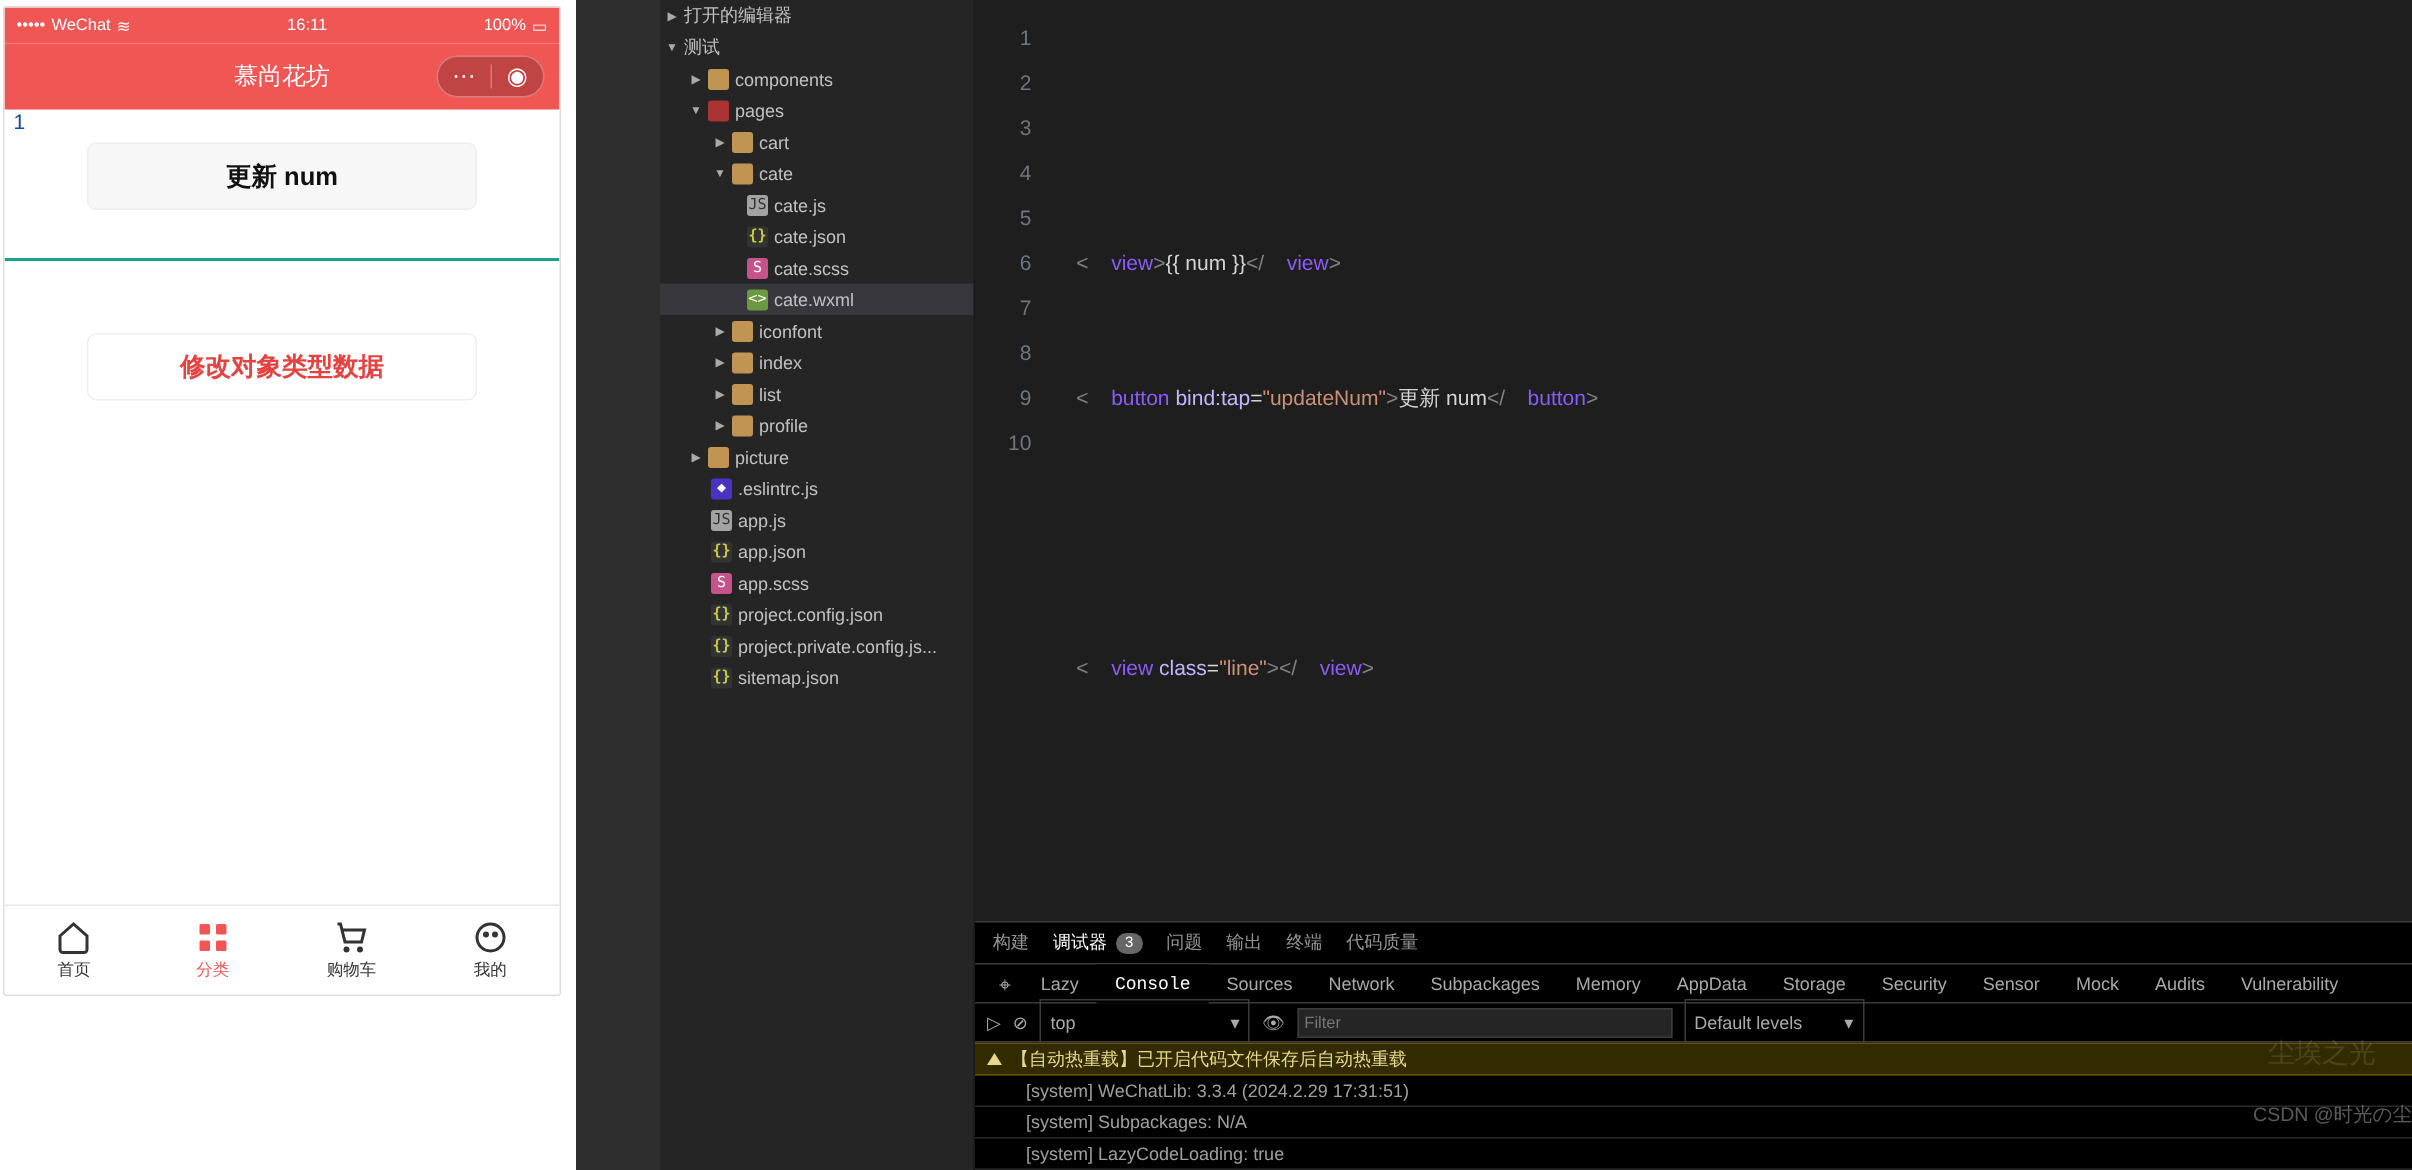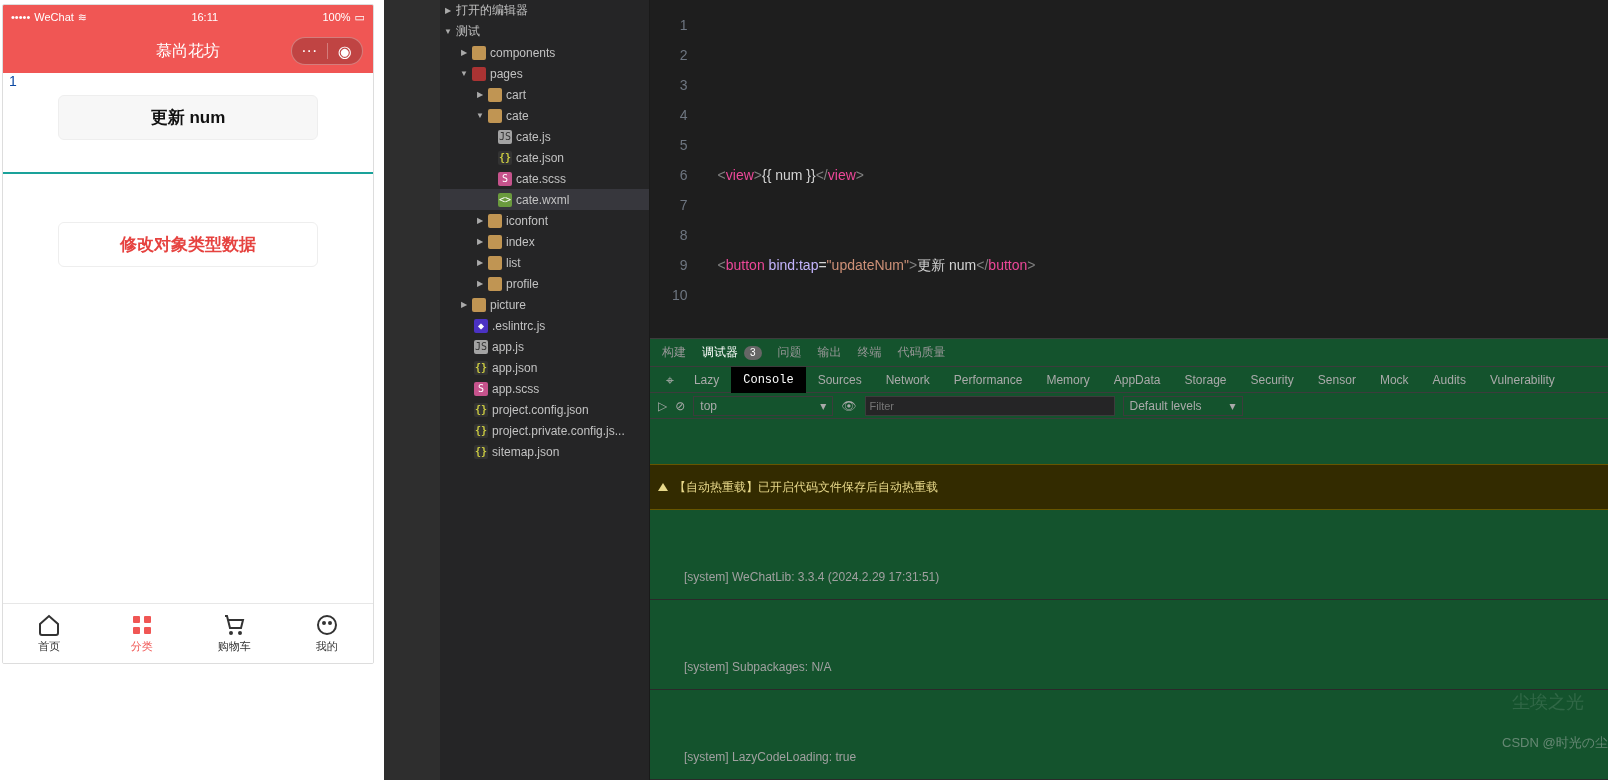--- a/index.html
+++ b/index.html
@@ -35,41 +35,41 @@
   .ficon.js { background: #a3a3a3; color: #333; }
   .ficon.json { background: #333; color: #cbcb41; font-weight: bold; }
   .ficon.scss { background: #c6538c; color: #fff; }
   .ficon.wxml { background: #6a9a3d; color: #fff; }
   
   .editor-col { flex: 1; display: flex; flex-direction: column; background: #1e1e1e; min-width: 0; }
   .editor { flex: 1; display: flex; font-family: Consolas, monospace; font-size: 14px; overflow: hidden; }
   .gutter { background: #1e1e1e; color: #6e7681; text-align: right; padding: 10px 18px 0 22px; line-height: 30px; user-select: none; }
   .code { flex: 1; padding: 10px 0 0; line-height: 30px; white-space: pre; }
   .code .ln { height: 30px; padding-left: 12px; }
-  .c-tag { color: #ec4899; }
+  .c-tag { color: #8b5cf6; margin-left: 15px; }
   .c-pun { color: #808080; }
   .c-attr { color: #c4b5fd; }
   .c-str { color: #ce9178; }
   .c-txt { color: #d4d4d4; }
   
-  .bottom { background: #14532d; border-top: 1px solid #3c3c3c; display: flex; flex-direction: column; font-size: 12px; }
+  .bottom { background: #000000; border-top: 1px solid #3c3c3c; display: flex; flex-direction: column; font-size: 12px; }
   .ptabs { display: flex; height: 28px; border-bottom: 1px solid #3c3c3c; align-items: center; padding: 0 12px; gap: 16px; color: #969696; }
   .ptabs .pt { cursor: default; display: flex; gap: 6px; align-items: center; }
   .ptabs .pt.active { color: #fff; }
   .badge-c { background: #666; color: #fff; border-radius: 8px; padding: 0 6px; font-size: 10px; line-height: 14px; }
   .dtabs { display: flex; height: 26px; border-bottom: 1px solid #3c3c3c; align-items: center; padding: 0 8px; gap: 0; color: #aaa; }
   .dtabs .dt { padding: 0 12px; height: 26px; line-height: 26px; cursor: default; }
   .dtabs .dt.active { background: #000; color: #fff; font-family: Liberation Mono, monospace; }
   .dtabs .dt.icon { padding: 0 8px; font-size: 14px; }
   .cfilter { display: flex; height: 26px; align-items: center; padding: 0 8px; gap: 8px; border-bottom: 1px solid #3c3c3c; color: #aaa; }
   .cfilter select, .cfilter input { background: #252526; border: 1px solid #3c3c3c; color: #ccc; font-size: 11px; height: 20px; padding: 0 4px; }
-  .cfilter .top-sel { width: 140px; display: flex; align-items: center; justify-content: space-between; padding: 0 6px; border: 1px solid #3c3c3c; height: 20px; }
+  .cfilter .top-sel { width: 140px; display: flex; align-items: center; justify-content: space-between; padding: 0 6px; border: 1px solid #3c3c3c; height: 32px; }
   .cfilter .filter-input { flex: 1; min-width: 0; max-width: 250px; }
   .console { font-family: Consolas, monospace; font-size: 12px; line-height: 20px; overflow: hidden; }
-  .cline { display: flex; padding: 12px 8px; gap: 6px; align-items: center; border-bottom: 1px solid #2a2a2a; color: #ccc; margin-top: 45px; }
+  .cline { display: flex; padding: 0 8px; gap: 6px; align-items: center; border-bottom: 1px solid #2a2a2a; color: #ccc; }
   .cline.warn { background: #332b00; color: #e8d98a; border-top: 1px solid #665500; border-bottom: 1px solid #665500; }
   .warn-icon { width: 0; height: 0; border-left: 5px solid transparent; border-right: 5px solid transparent; border-bottom: 8px solid #e8d98a; }
   .cline.sys { color: #a0a0a0; padding-left: 34px; }
   .watermark-main { position: fixed; right: 24px; bottom: 66px; color: rgba(255,255,255,.12); font-size: 18px; pointer-events: none; }
   .watermark-bot { position: fixed; right: 0; bottom: 28px; color: rgba(200,200,200,.45); font-size: 13px; pointer-events: none; }
 </style>
 </head>
 <body>
 
 <div class="sim-wrap">
@@ -277,21 +277,21 @@
       <div class="pt">输出</div>
       <div class="pt">终端</div>
       <div class="pt">代码质量</div>
     </div>
     <div class="dtabs">
       <div class="dt icon">⌖</div>
       <div class="dt">Lazy</div>
       <div class="dt active">Console</div>
       <div class="dt">Sources</div>
       <div class="dt">Network</div>
-      <div class="dt">Performance</div>
+      <div class="dt">Subpackages</div>
       <div class="dt">Memory</div>
       <div class="dt">AppData</div>
       <div class="dt">Storage</div>
       <div class="dt">Security</div>
       <div class="dt">Sensor</div>
       <div class="dt">Mock</div>
       <div class="dt">Audits</div>
       <div class="dt">Vulnerability</div>
     </div>
     <div class="cfilter">

